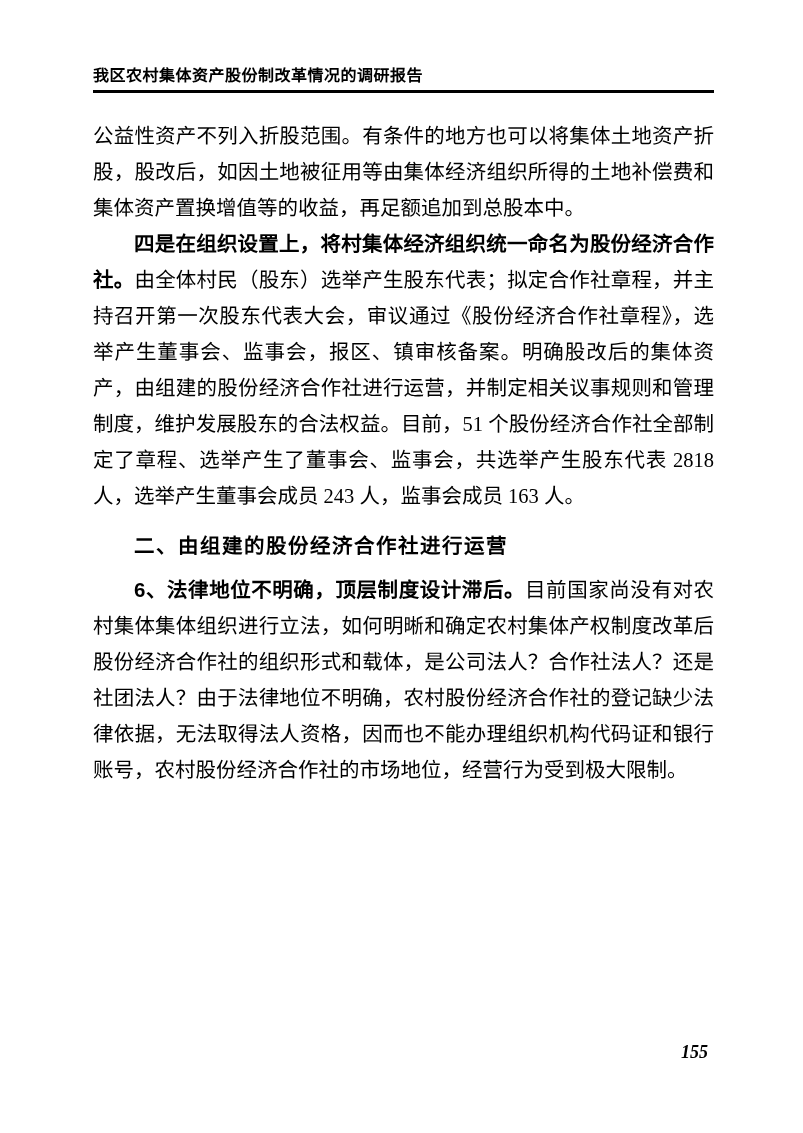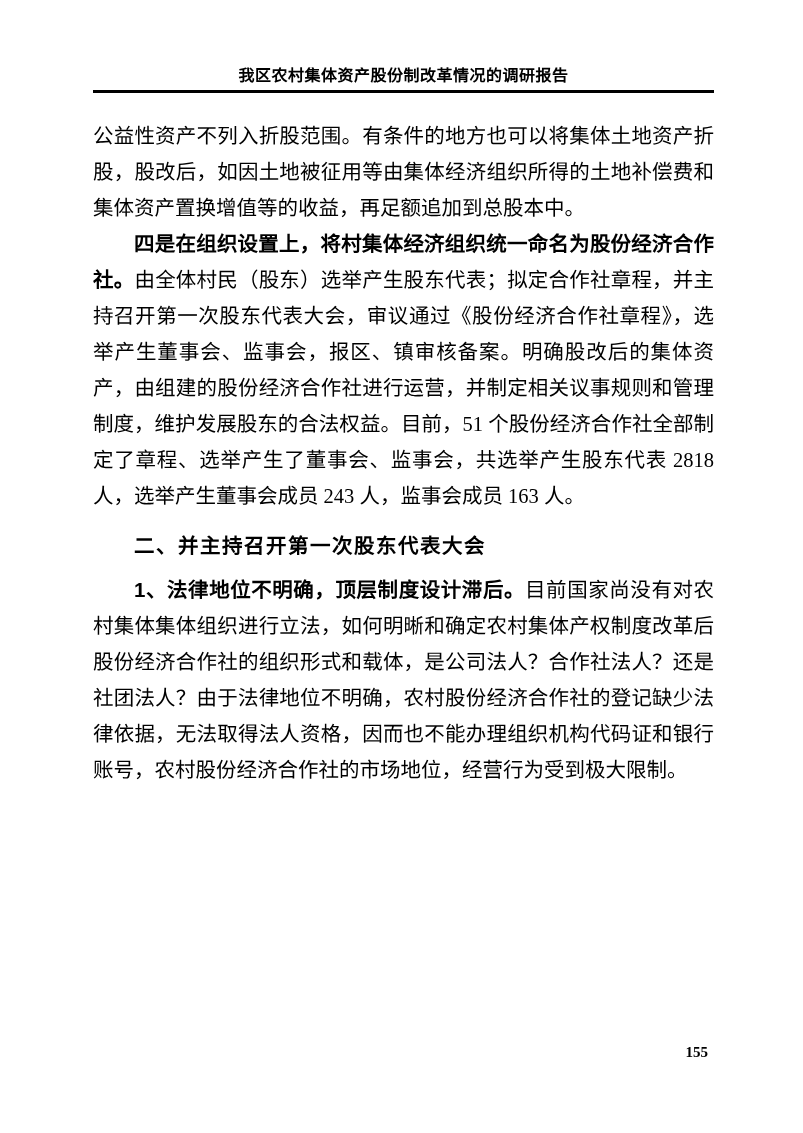--- a/index.html
+++ b/index.html
@@ -14,21 +14,21 @@
     color: #000000;
     font-family: "Liberation Serif", "DejaVu Serif", serif;
   }
   .content {
     position: absolute;
     left: 93px;
     top: 66px;
     width: 621px;
   }
   .header-title {
-    text-align: center;
+    text-align: left;
     font-family: "Liberation Sans", "DejaVu Sans", sans-serif;
     font-weight: 700;
     font-size: 16px;
     line-height: 20px;
     letter-spacing: 0.5px;
   }
   .header-rule {
     height: 3px;
     background: #000000;
     margin-top: 4px;
@@ -53,21 +53,22 @@
     text-indent: 2em;
     letter-spacing: 1.5px;
     margin: 14px 0 8px 0;
   }
   .page-number {
     position: absolute;
     top: 1042px;
     right: 95px;
     font-family: "Liberation Serif", "DejaVu Serif", serif;
     font-weight: 700;
-    font-size: 15px;
+    font-style: italic;
+    font-size: 18px;
     line-height: 20px;
   }
 </style>
 </head>
 <body>
 
 <div class="page">
 
   <div class="content">
 
@@ -79,25 +80,25 @@
     <main class="body-text">
 
       <p class="para no-indent">
         <span>公益性资产不列入折股范围。有条件的地方也可以将集体土地资产折股，股改后，如因土地被征用等由集体经济组织所得的土地补偿费和集体资产置换增值等的收益，再足额追加到总股本中。</span>
       </p>
 
       <p class="para">
         <b class="lead">四是在组织设置上，将村集体经济组织统一命名为股份经济合作社。</b><span>由全体村民（股东）选举产生股东代表；拟定合作社章程，并主持召开第一次股东代表大会，审议通过《股份经济合作社章程》，选举产生董事会、监事会，报区、镇审核备案。明确股改后的集体资产，由组建的股份经济合作社进行运营，并制定相关议事规则和管理制度，维护发展股东的合法权益。目前，51 个股份经济合作社全部制定了章程、选举产生了董事会、监事会，共选举产生股东代表 2818 人，选举产生董事会成员 243 人，监事会成员 163 人。</span>
       </p>
 
-      <h2 class="section-heading">二、并主持召开第一次股东代表大会</h2>
+      <h2 class="section-heading">二、由组建的股份经济合作社进行运营</h2>
 
 
       <p class="para">
-        <b class="lead">1、法律地位不明确，顶层制度设计滞后。</b><span>目前国家尚没有对农村集体集体组织进行立法，如何明晰和确定农村集体产权制度改革后股份经济合作社的组织形式和载体，是公司法人？合作社法人？还是社团法人？由于法律地位不明确，农村股份经济合作社的登记缺少法律依据，无法取得法人资格，因而也不能办理组织机构代码证和银行账号，农村股份经济合作社的市场地位，经营行为受到极大限制。</span>
+        <b class="lead">6、法律地位不明确，顶层制度设计滞后。</b><span>目前国家尚没有对农村集体集体组织进行立法，如何明晰和确定农村集体产权制度改革后股份经济合作社的组织形式和载体，是公司法人？合作社法人？还是社团法人？由于法律地位不明确，农村股份经济合作社的登记缺少法律依据，无法取得法人资格，因而也不能办理组织机构代码证和银行账号，农村股份经济合作社的市场地位，经营行为受到极大限制。</span>
       </p>
 
 
     </main>
 
   </div>
 
   <div class="page-number">155</div>
 
 </div>

